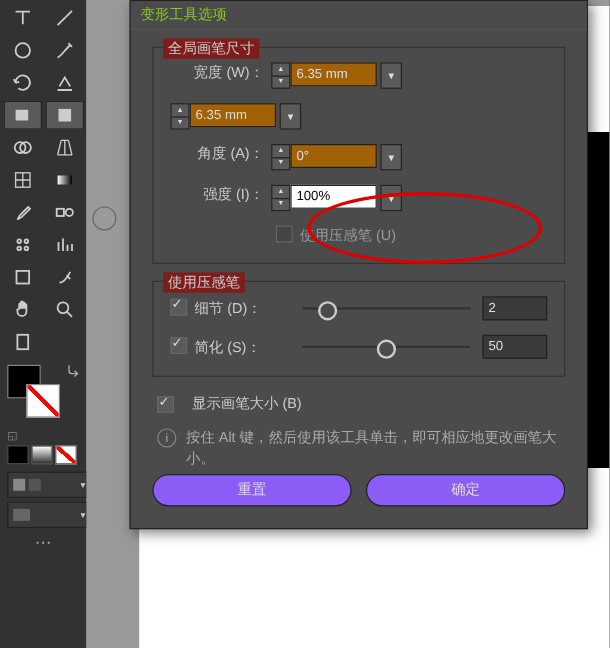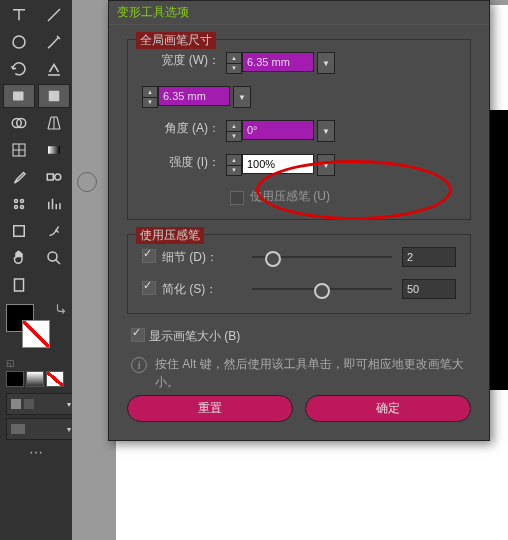--- a/index.html
+++ b/index.html
@@ -24,36 +24,36 @@
 .dlg-title{background:#4b4b4b;color:#84cc16;padding:3px 8px;font-size:12px;border-bottom:1px solid #555}
 .dlg-body{padding:14px 18px 18px}
 .section{border:1px solid #333;padding:12px 14px 14px;margin-bottom:14px;position:relative}
 .sec-title{position:absolute;top:-8px;left:8px;background:#7f1d1d;padding:0 4px;color:#ccc}
 .row{display:flex;margin-bottom:12px;height:22px}
 .row:last-child{margin-bottom:0}
 .lbl{width:78px;text-align:right;color:#ccc;padding-right:6px}
 .spinner{display:flex;flex-direction:column;width:14px;height:20px;border:1px solid #222;background:#5a5a5a}
 .spin-btn{flex:1;display:flex;align-items:center;justify-content:center;font-size:6px;color:#ddd;cursor:pointer}
 .spin-btn:first-child{border-bottom:1px solid #222}
-.field{width:62px;height:18px;background:#a21caf;border:1px solid #222;color:#ddd;padding:0 4px;font-size:11px;display:flex;align-items:center}
+.field{width:62px;height:18px;background:#a16207;border:1px solid #222;color:#ddd;padding:0 4px;font-size:11px;display:flex;align-items:center}
 .field.white{background:#fff;color:#000}
 .dd{width:16px;height:20px;background:#5a5a5a;border:1px solid #222;margin-left:3px;display:flex;align-items:center;justify-content:center;font-size:8px;color:#ddd;cursor:pointer}
-.chk-row{display:flex;align-items:flex-end;gap:6px;color:#999;padding-left:88px}
+.chk-row{display:flex;align-items:flex-start;gap:6px;color:#999;padding-left:88px}
 .chk{width:12px;height:12px;border:1px solid #666;background:#444}
 .chk.on{background:#5a5a5a;position:relative}
 .chk.on::after{content:"✓";position:absolute;left:0;top:-3px;font-size:11px;color:#ddd}
 .slider-row{display:flex;align-items:center;gap:10px;margin-bottom:12px}
 .slider-lbl{display:flex;align-items:flex-start;gap:6px;width:100px}
 .slider{flex:1;height:2px;background:#333;position:relative}
 .thumb{position:absolute;top:-5px;width:12px;height:12px;border-radius:50%;background:#4b4b4b;border:2px solid #ccc;transform:translateX(-50%)}
 .numfield{width:44px;height:18px;background:#3a3a3a;border:1px solid #222;color:#ddd;padding:0 4px;display:flex;align-items:center;font-size:11px}
 .info-row{display:flex;gap:8px;color:#aaa;padding-left:4px;margin-top:10px;line-height:1.5}
 .info-icon{width:14px;height:14px;border:1px solid #888;border-radius:50%;display:flex;align-items:center;justify-content:center;font-size:10px;flex-shrink:0;margin-top:2px}
 .buttons{display:flex;justify-content:space-between;gap:12px;margin-top:4px}
-.btn{flex:1;height:25px;border:1px solid #222;border-radius:14px;background:#be185d;color:#ddd;display:flex;align-items:center;justify-content:center;cursor:pointer;font-size:12px}
+.btn{flex:1;height:25px;border:1px solid #222;border-radius:14px;background:#8b5cf6;color:#ddd;display:flex;align-items:center;justify-content:center;cursor:pointer;font-size:12px}
 .ellipse{position:absolute;border:3px solid #d00;border-radius:50%;pointer-events:none}
 .circ{position:absolute;border:1px solid #666;border-radius:50%;width:18px;height:18px;left:77px;top:172px}
 </style>
 </head>
 <body>
 
 <div class="toolbar">
   <div class="tool-grid">
     <div class="tool">
         <svg viewBox="0 0 24 24" fill="none" stroke="currentColor" stroke-width="2">
@@ -272,21 +272,21 @@
           <div class="chk on"></div>
           <span>简化 (S)：</span>
         </div>
         <div class="slider">
             <div class="thumb" style="left:50%"></div>
           </div>
         <div class="numfield">50</div>
       </div>
     </div>
 
-    <div style="display:flex;align-items:flex-start;gap:4px;padding-left:4px">
+    <div style="display:flex;align-items:center;gap:15px;padding-left:4px">
       <div class="chk on"></div>
       <span>显示画笔大小 (B)</span>
     </div>
     <div class="info-row">
       <div class="info-icon">i</div>
       <span>按住 Alt 键，然后使用该工具单击，即可相应地更改画笔大小。</span>
     </div>
 
     <div class="buttons">
       <div class="btn">重置</div>

